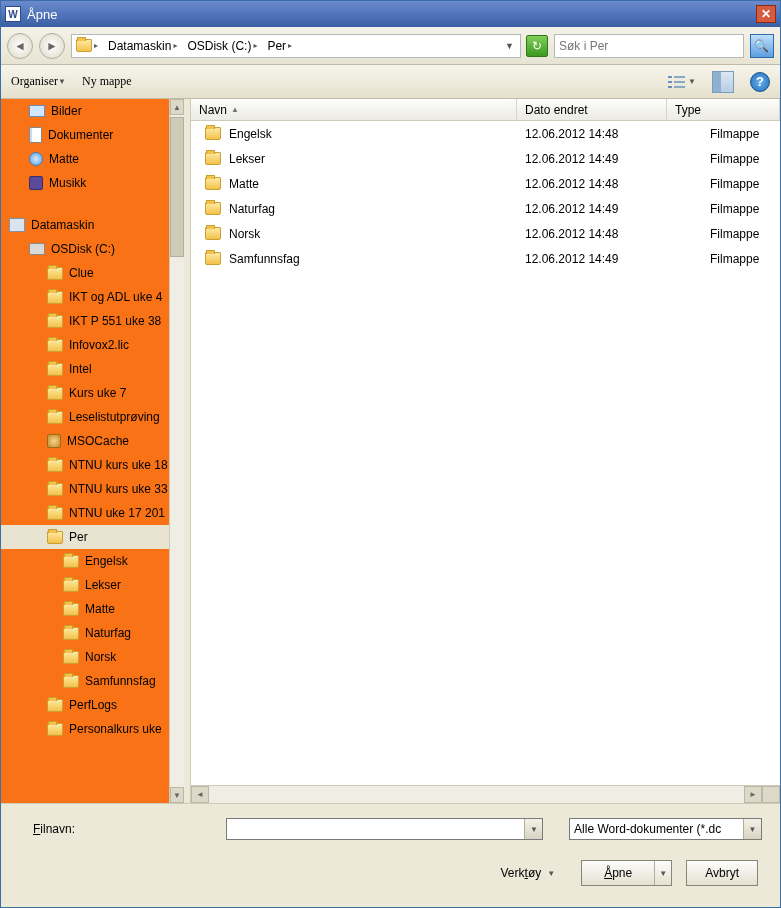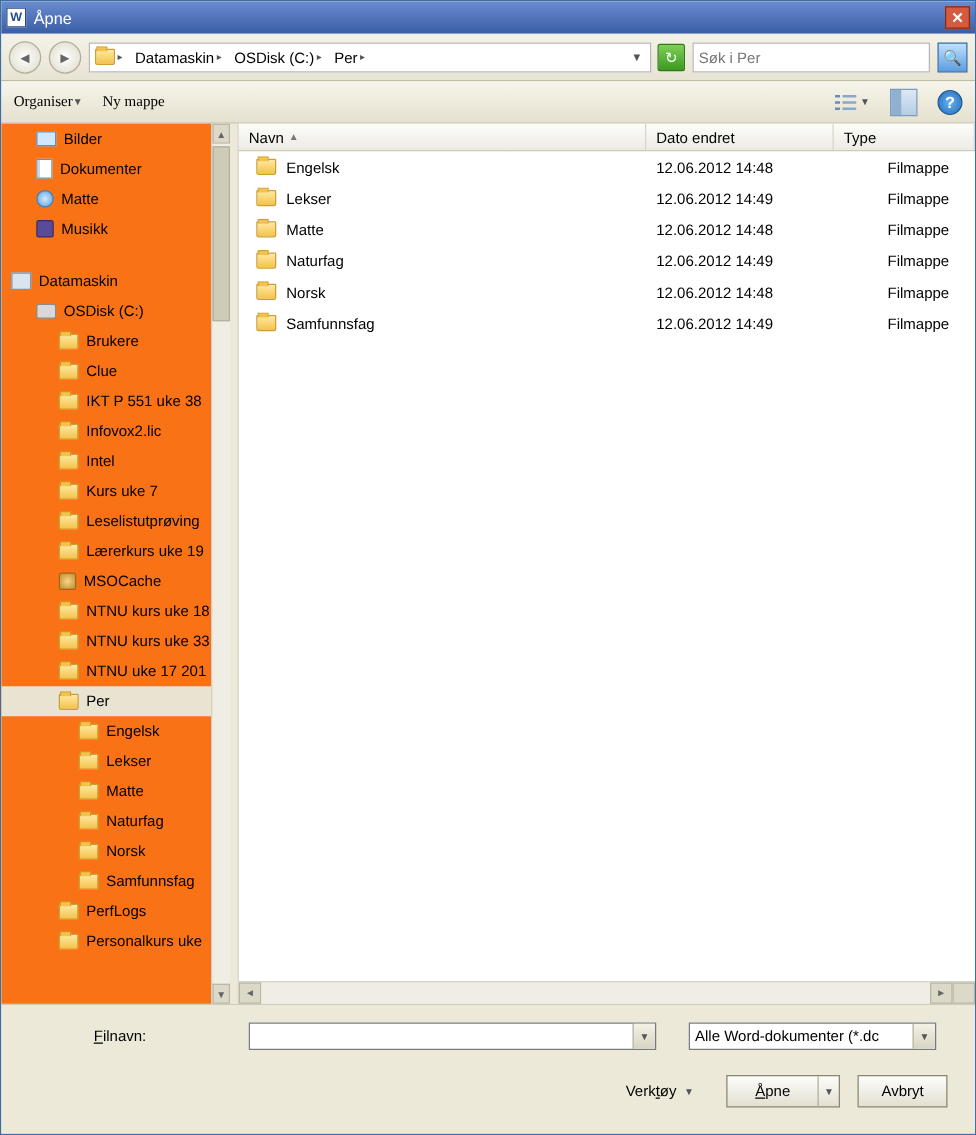--- a/index.html
+++ b/index.html
@@ -270,21 +270,21 @@
   .bottom {
     height:104px;
     border-top:1px solid #cfcbb9;
     background:#ece9d8;
     padding:14px 18px 0 0;
   }
   .row1 {
     display:flex;align-items:center;gap:8px;
     margin-bottom:20px;
   }
-  .row1 .lbl { width:190px;text-align:center; }
+  .row1 .lbl { width:190px;text-align:left;margin-left:32px; }
   .row1 .fname {
     width:326px;height:22px;background:#fff;border:1px solid #7a7a7a;
     display:flex;align-items:center;
   }
   .row1 .fname .arr {
     width:18px;height:20px;background:linear-gradient(#f4f2e8,#d8d4c2);
     border-left:1px solid #b0ad99;margin-left:auto;
     display:flex;align-items:center;justify-content:center;font-size:8px;color:#555;
   }
   .row1 .filter {
@@ -416,49 +416,45 @@
         <div class="node ">
           <span class="ico-pc"></span>
           <span>Datamaskin</span>
         </div>
         <div class="node lvl1">
           <span class="ico-disk"></span>
           <span>OSDisk (C:)</span>
         </div>
         <div class="node lvl2">
           <span class="ico-folder"></span>
-          <span>Brukere</span>
-        </div>
-        <div class="node lvl2">
-          <span class="ico-folder"></span>
           <span>Clue</span>
         </div>
         <div class="node lvl2">
           <span class="ico-folder"></span>
+          <span>IKT og ADL uke 4</span>
+        </div>
+        <div class="node lvl2">
+          <span class="ico-folder"></span>
           <span>IKT P 551 uke 38</span>
         </div>
         <div class="node lvl2">
           <span class="ico-folder"></span>
           <span>Infovox2.lic</span>
         </div>
         <div class="node lvl2">
           <span class="ico-folder"></span>
           <span>Intel</span>
         </div>
         <div class="node lvl2">
           <span class="ico-folder"></span>
           <span>Kurs uke 7</span>
         </div>
         <div class="node lvl2">
           <span class="ico-folder"></span>
           <span>Leselistutprøving</span>
-        </div>
-        <div class="node lvl2">
-          <span class="ico-folder"></span>
-          <span>Lærerkurs uke 19</span>
         </div>
         <div class="node lvl2">
           <span class="ico-lock"></span>
           <span>MSOCache</span>
         </div>
         <div class="node lvl2">
           <span class="ico-folder"></span>
           <span>NTNU kurs uke 18</span>
         </div>
         <div class="node lvl2">

